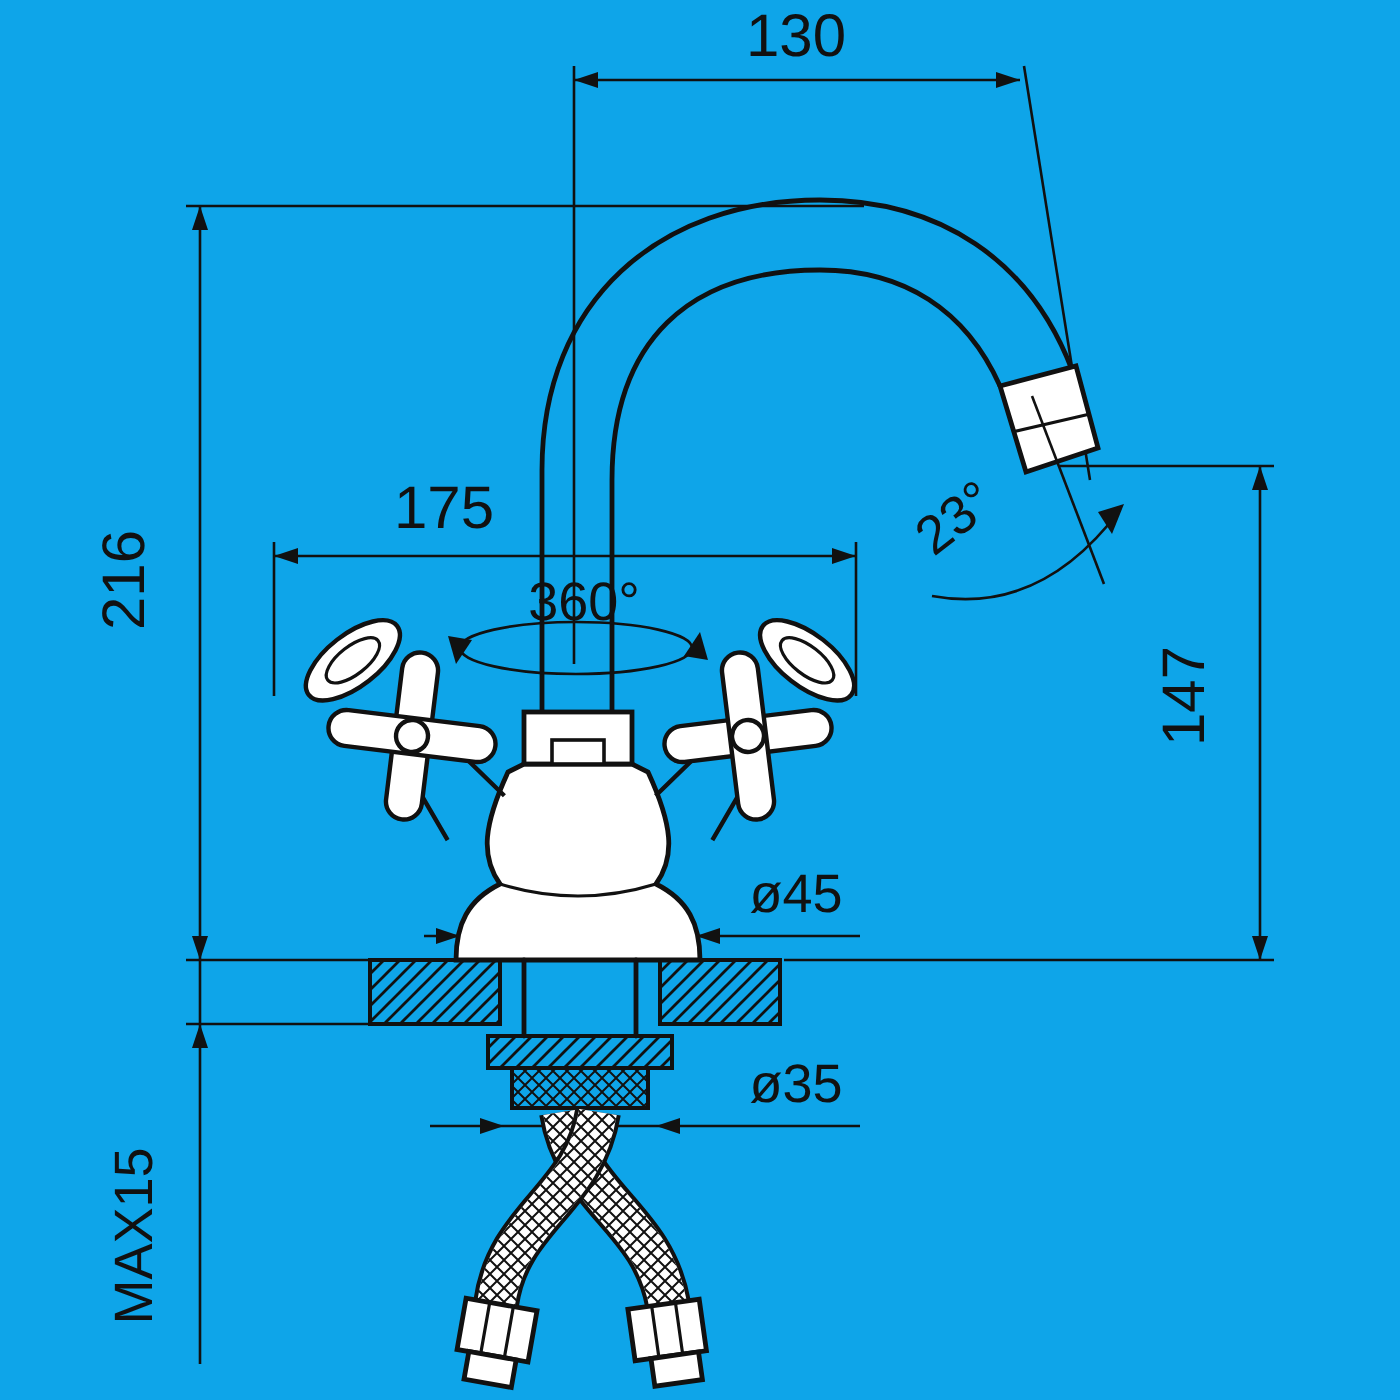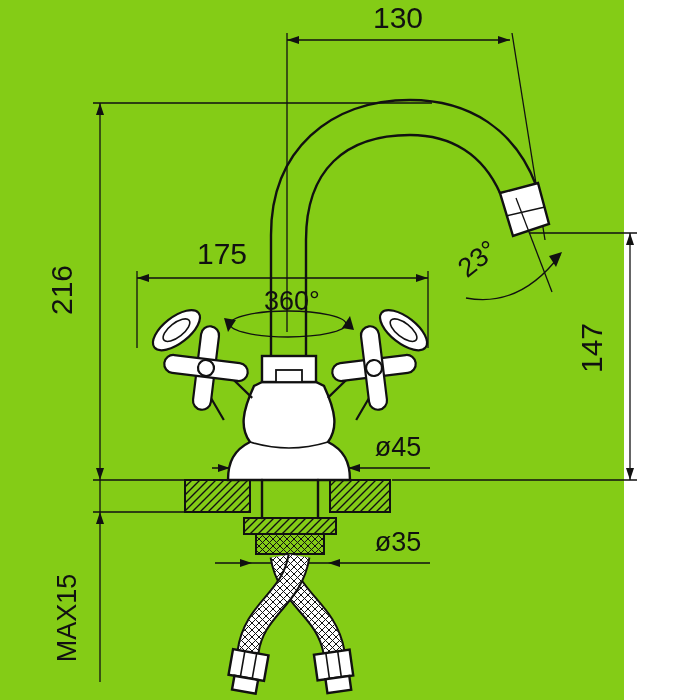--- a/index.html
+++ b/index.html
@@ -1,17 +1,17 @@
 <!DOCTYPE html>
 <html><head>
 <meta charset="utf-8">
 <style>
   html,body{margin:0;padding:0;background:#fff;}
   .stage{
-    width:624px;height:700px;position:relative;background:#84cc16;
+    width:700px;height:700px;position:relative;background:#0ea5e9;
     font-family:"Liberation Sans", sans-serif;
   }
   svg{display:block;}
   text{
     font-family:"Liberation Sans", sans-serif;
     fill:#111;
   }
   .dim-text{font-size:30px;}
   .dim-text-sm{font-size:27px;}
   .objline{stroke:#111;stroke-width:2.4;fill:none;stroke-linecap:round;}

